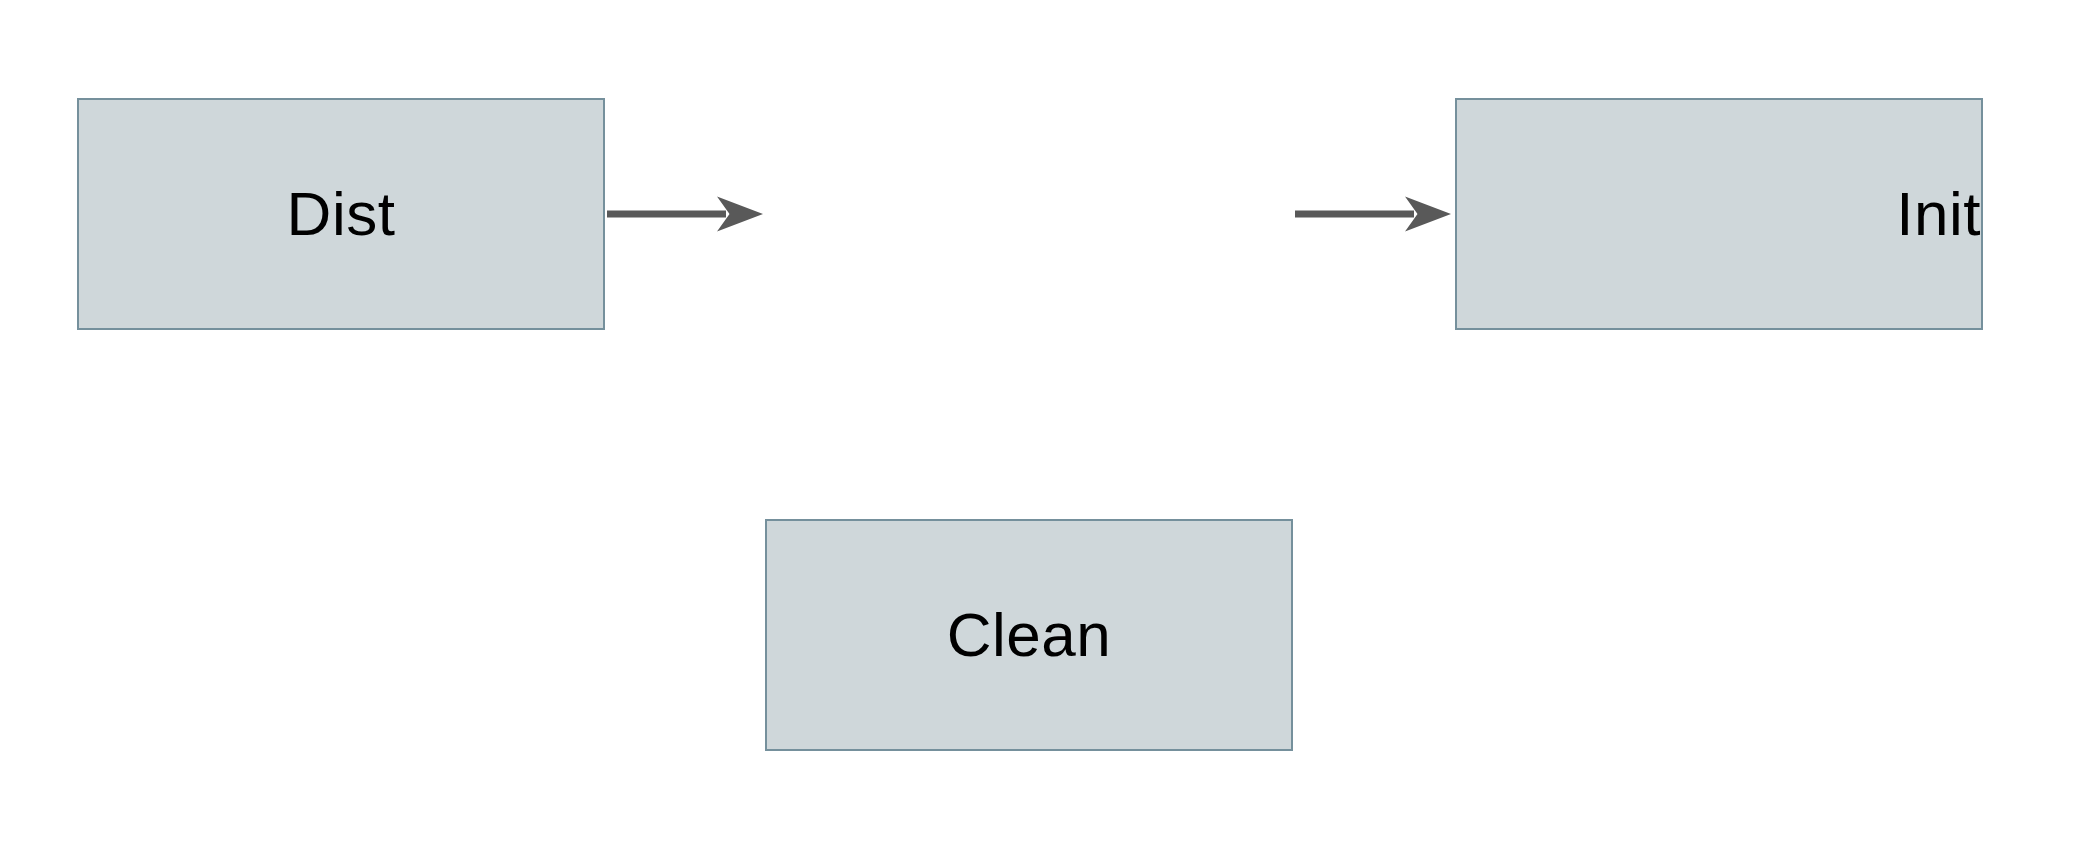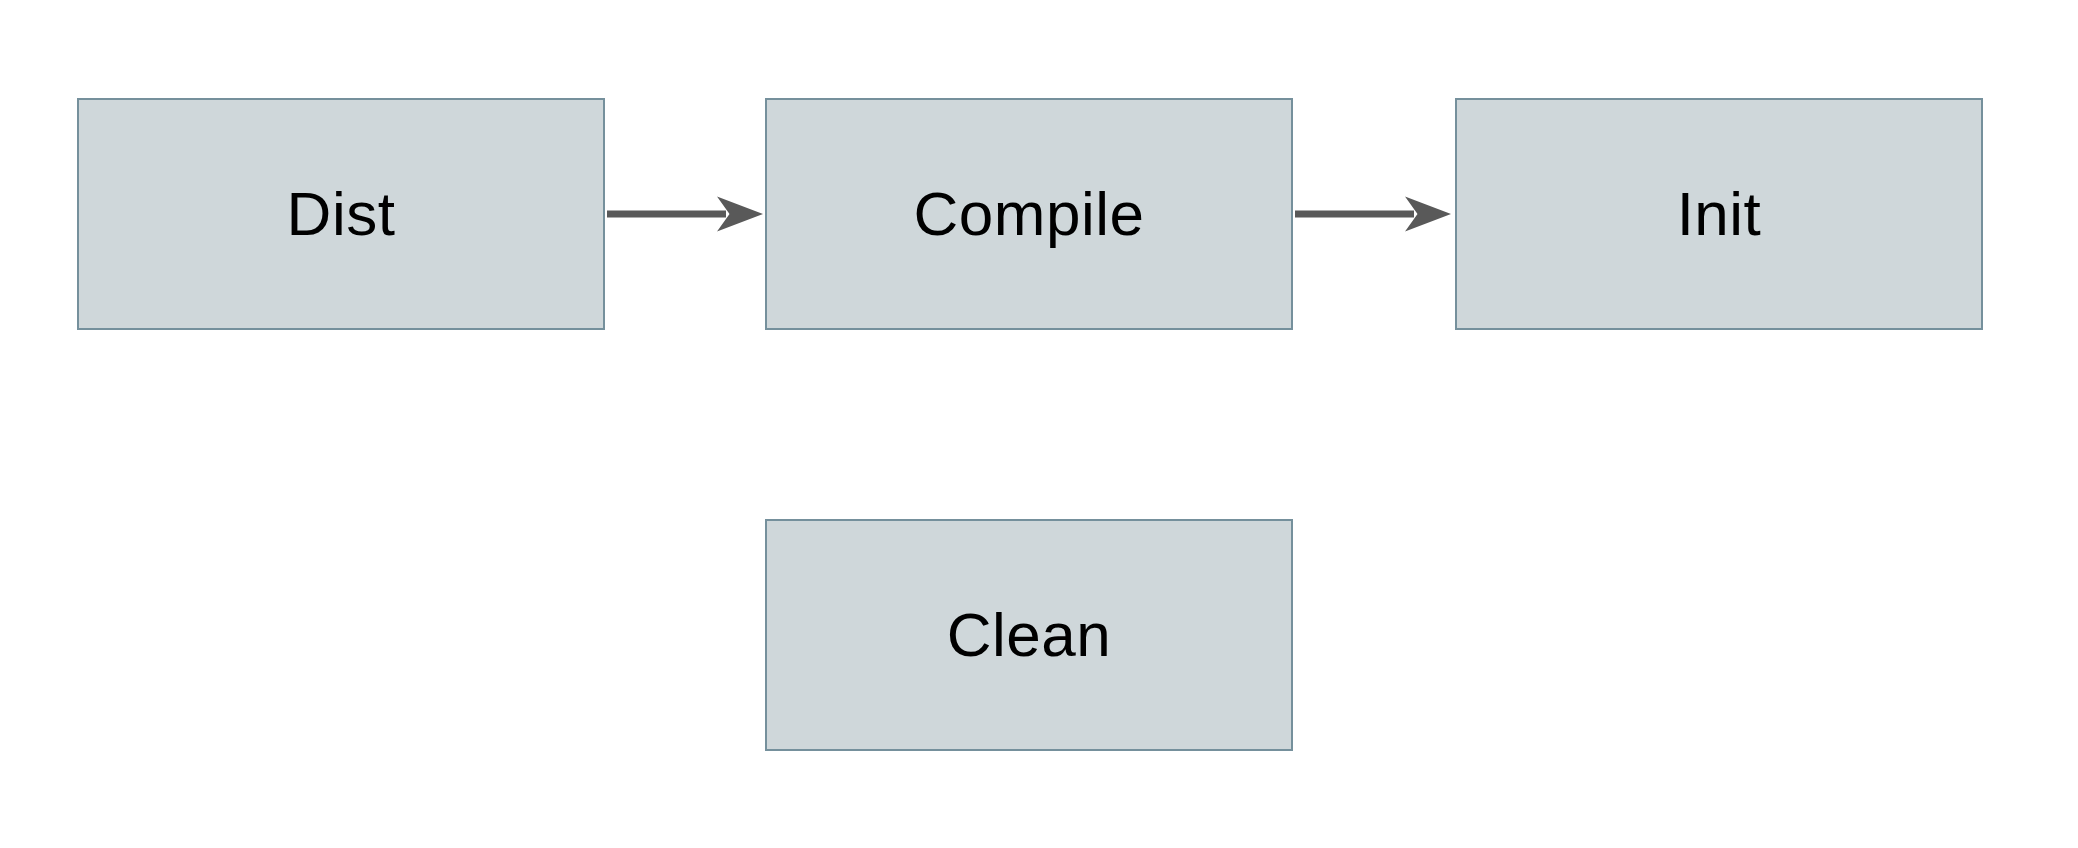--- a/index.html
+++ b/index.html
@@ -35,21 +35,21 @@
   }
   .node-label{
     font-size:62px;
     line-height:1;
     color:var(--text);
     letter-spacing:0.5px;
     white-space:nowrap;
   }
   #node-dist   {left:77px;  top:98px;}
   #node-compile{left:765px; top:98px;}
-  #node-init   {left:1455px;top:98px;}
+  #node-init   {left:1455px;top:98px;justify-content:flex-end;}
   #node-clean  {left:765px; top:519px;align-items:center;}
   .edges{
     position:absolute;
     left:0; top:0;
     width:2078px;
     height:848px;
     pointer-events:none;
   }
   .edge-line{
     stroke:var(--arrow);
@@ -76,23 +76,20 @@
     <g>
       <line class="edge-line" x1="1295" y1="214" x2="1414" y2="214"></line>
       <path class="edge-head" d="M1451,214 L1405,196.5 L1417.5,214 L1405,231.5 Z"></path>
     </g>
   </svg>
 
   <div class="node" id="node-dist">
     <span class="node-label">Dist</span>
   </div>
 
-  <div class="node" id="node-compile">
-    <span class="node-label">Compile</span>
-  </div>
 
   <div class="node" id="node-init">
     <span class="node-label">Init</span>
   </div>
 
   <div class="node" id="node-clean">
     <span class="node-label">Clean</span>
   </div>
 
 </div>

